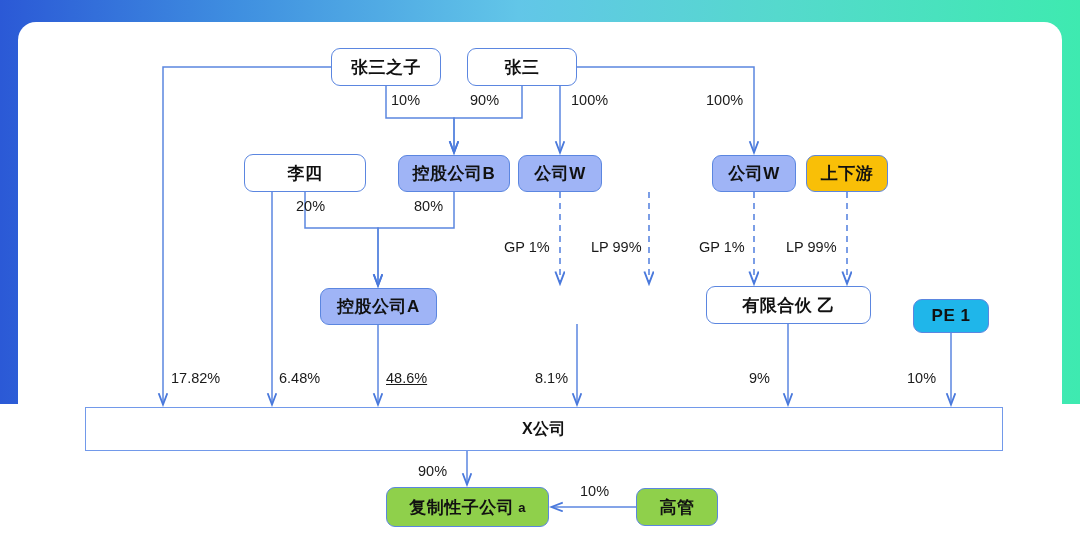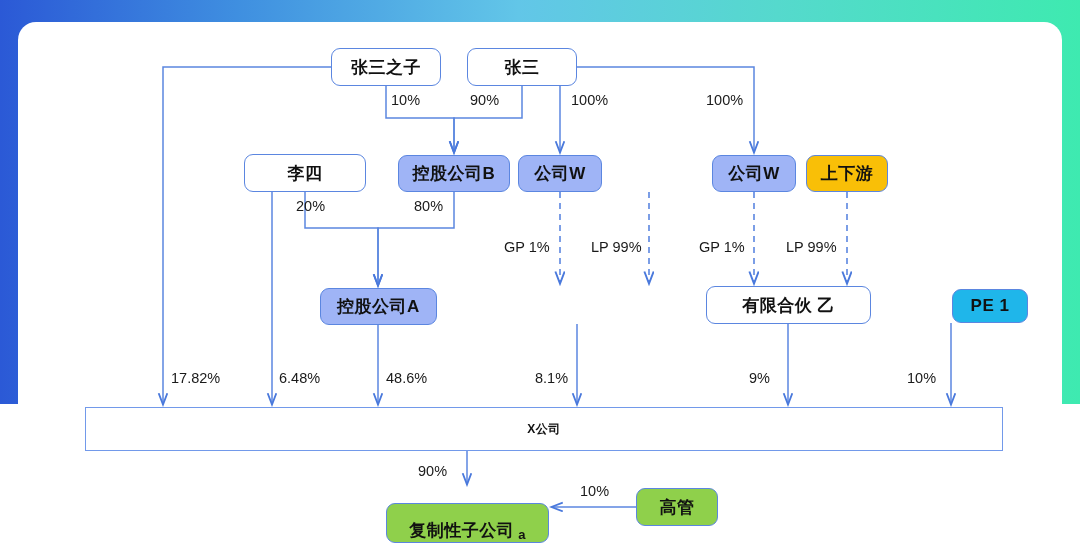--- a/index.html
+++ b/index.html
@@ -43,21 +43,21 @@
   }
   .node.fill-blue   { background: #9fb4f6; justify-content: center; }
   .node.fill-white  { background: #ffffff; }
   .node.fill-orange { background: #f9bf07; }
   .node.fill-cyan   { background: #1fb6ea; }
   .node.fill-green  { background: #8fd04b; }
   .node.bar {
     border-radius: 0;
     border: 1.4px solid #7299ea;
     background: #ffffff;
-    font-size: 12px;
+    font-size: 16px;
   }
   .node .sub {
     font-size: 13px;
     font-weight: bold;
     margin-left: 4px;
   }
   .edge-label {
     position: absolute;
     color: #1a1a1a;
     font-size: 14.5px;
@@ -156,48 +156,48 @@
 
   <div class="node fill-blue" style="left:320px;top:288px;width:117px;height:37px;">
     <span>控股公司A</span>
   </div>
 
 
   <div class="node fill-white" style="left:706px;top:286px;width:165px;height:38px;">
     <span>有限合伙 乙</span>
   </div>
 
-  <div class="node fill-cyan" style="left:913px;top:289px;width:76px;height:34px;margin-left:39px;">
+  <div class="node fill-cyan" style="left:913px;top:299px;width:76px;height:34px;">
     <span>PE 1</span>
   </div>
 
   <div class="node bar" style="left:85px;top:407px;width:918px;height:44px;">
     <span>X公司</span>
   </div>
 
-  <div class="node fill-green" style="left:386px;top:503px;width:163px;height:40px;align-items:flex-end;">
+  <div class="node fill-green" style="left:386px;top:487px;width:163px;height:40px;">
     <span>复制性子公司</span>
     <span class="sub">a</span>
   </div>
 
   <div class="node fill-green" style="left:636px;top:488px;width:82px;height:38px;align-items:center;">
     <span>高管</span>
   </div>
 
   <div class="edge-label" style="left:391px;top:93px;">10%</div>
   <div class="edge-label" style="left:470px;top:93px;">90%</div>
   <div class="edge-label" style="left:571px;top:93px;">100%</div>
   <div class="edge-label" style="left:706px;top:93px;">100%</div>
   <div class="edge-label" style="left:296px;top:199px;">20%</div>
   <div class="edge-label" style="left:414px;top:199px;">80%</div>
   <div class="edge-label" style="left:504px;top:240px;">GP 1%</div>
   <div class="edge-label" style="left:591px;top:240px;">LP 99%</div>
   <div class="edge-label" style="left:699px;top:240px;">GP 1%</div>
   <div class="edge-label" style="left:786px;top:240px;">LP 99%</div>
   <div class="edge-label" style="left:171px;top:371px;">17.82%</div>
   <div class="edge-label" style="left:279px;top:371px;">6.48%</div>
-  <div class="edge-label" style="left:386px;top:371px;">48.6%</div>
+  <div class="edge-label" style="left:386px;top:371px;text-decoration:underline;">48.6%</div>
   <div class="edge-label" style="left:535px;top:371px;">8.1%</div>
   <div class="edge-label" style="left:749px;top:371px;">9%</div>
   <div class="edge-label" style="left:907px;top:371px;">10%</div>
   <div class="edge-label" style="left:418px;top:464px;">90%</div>
   <div class="edge-label" style="left:580px;top:484px;">10%</div>
 </div>
 
 </body></html>

